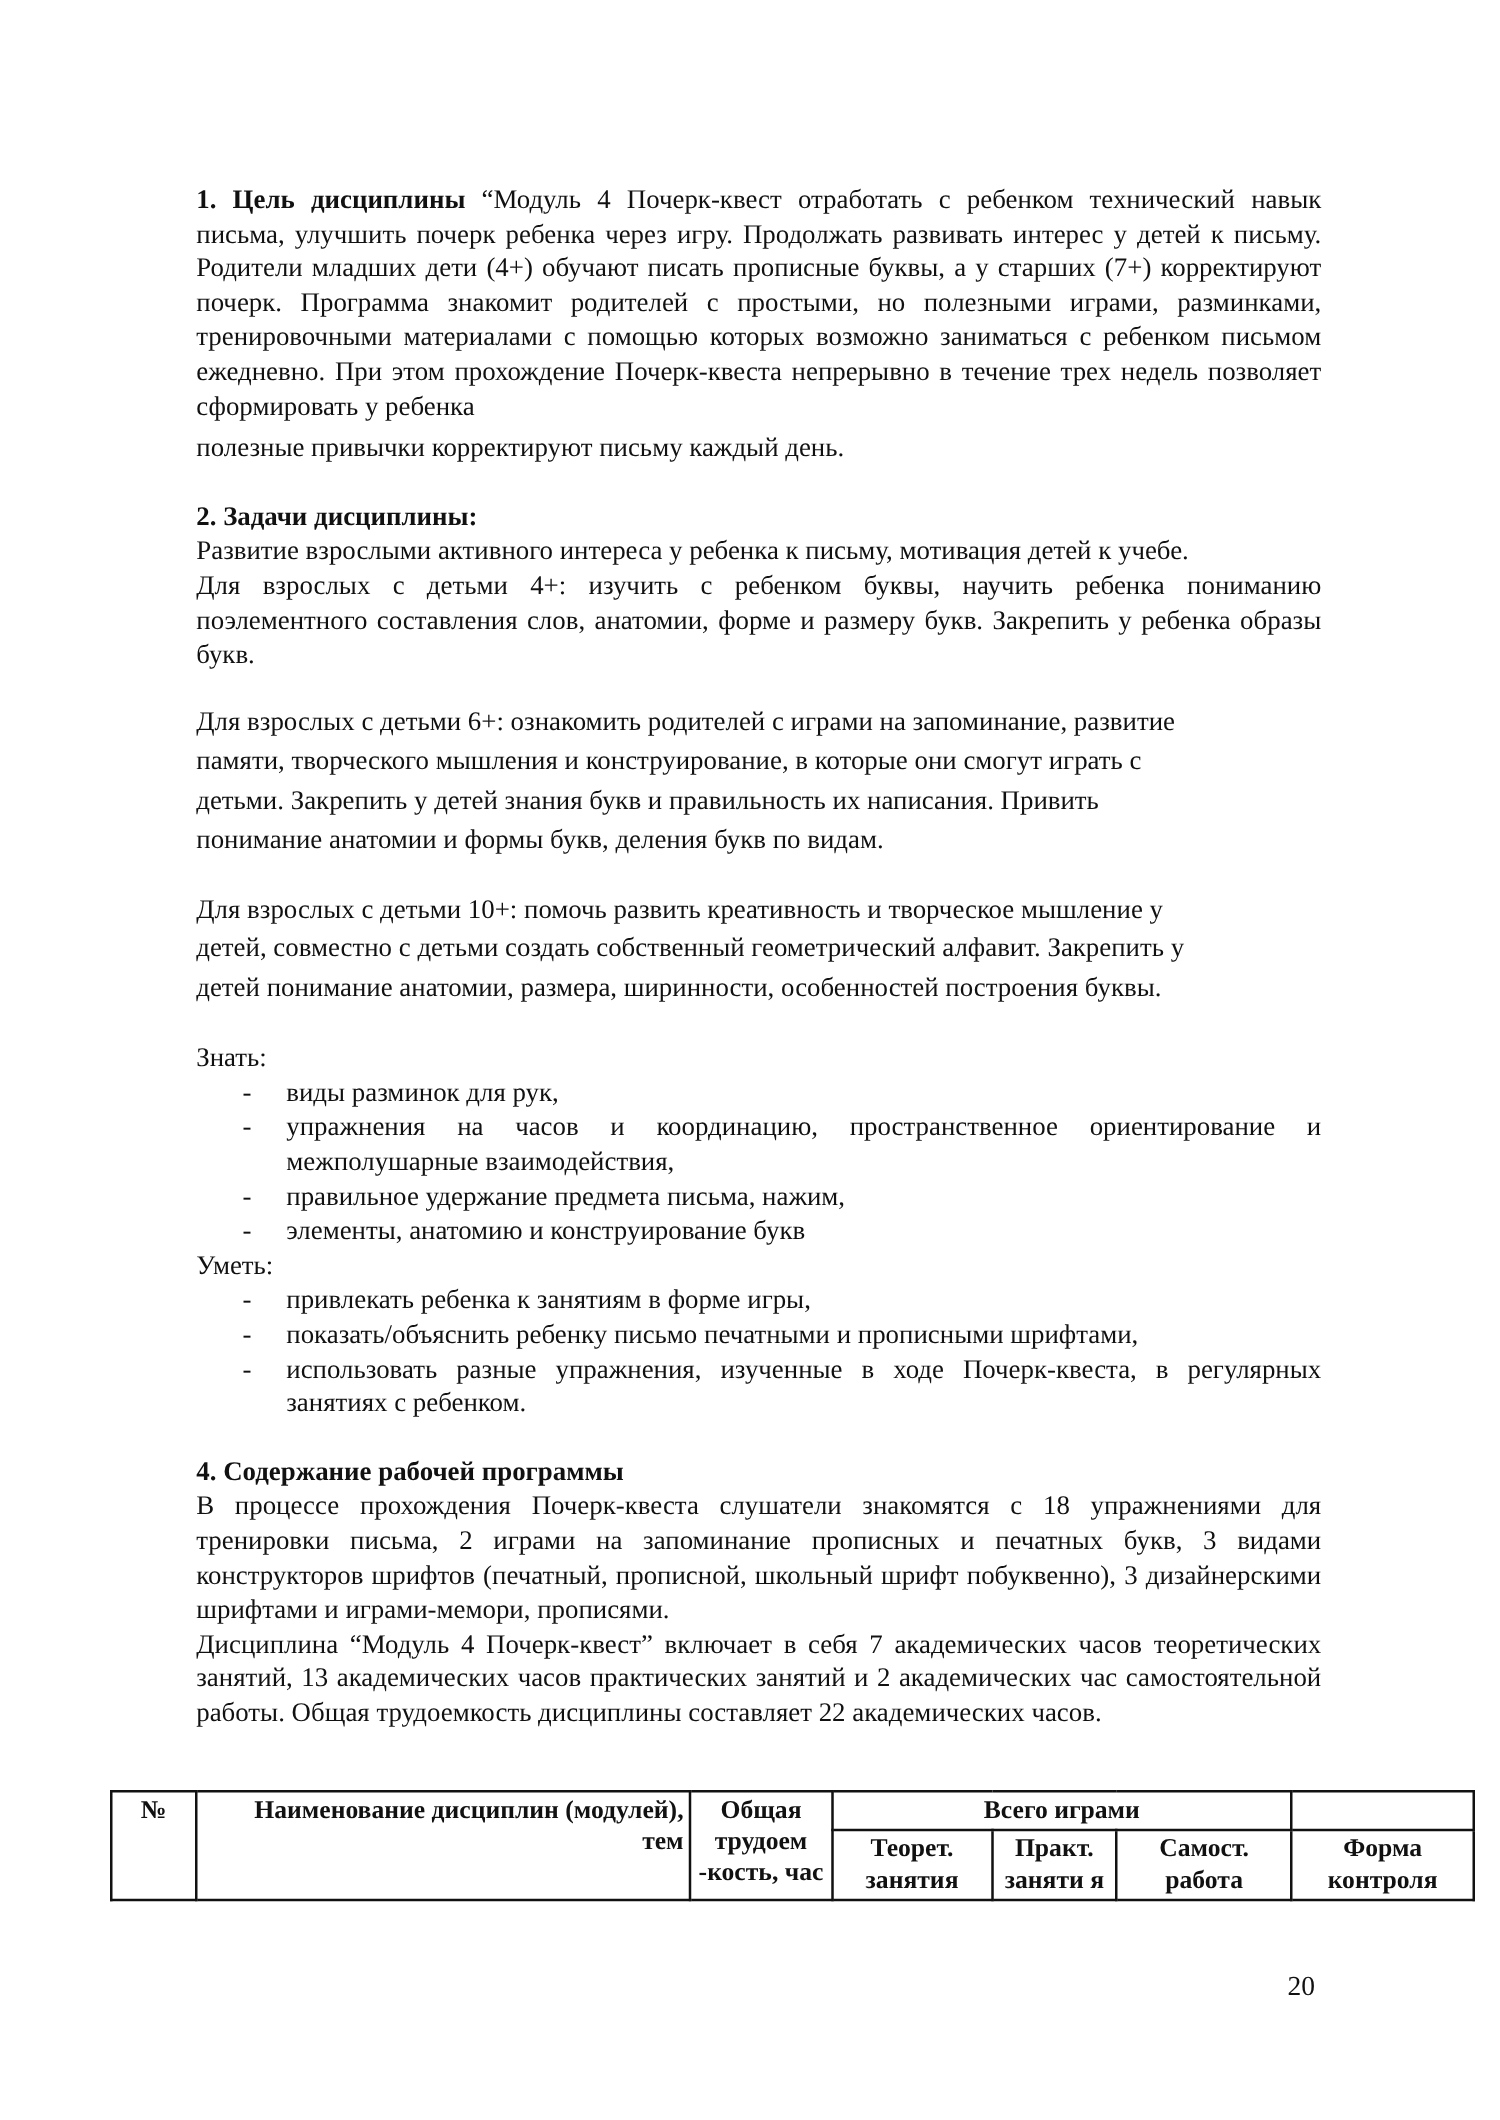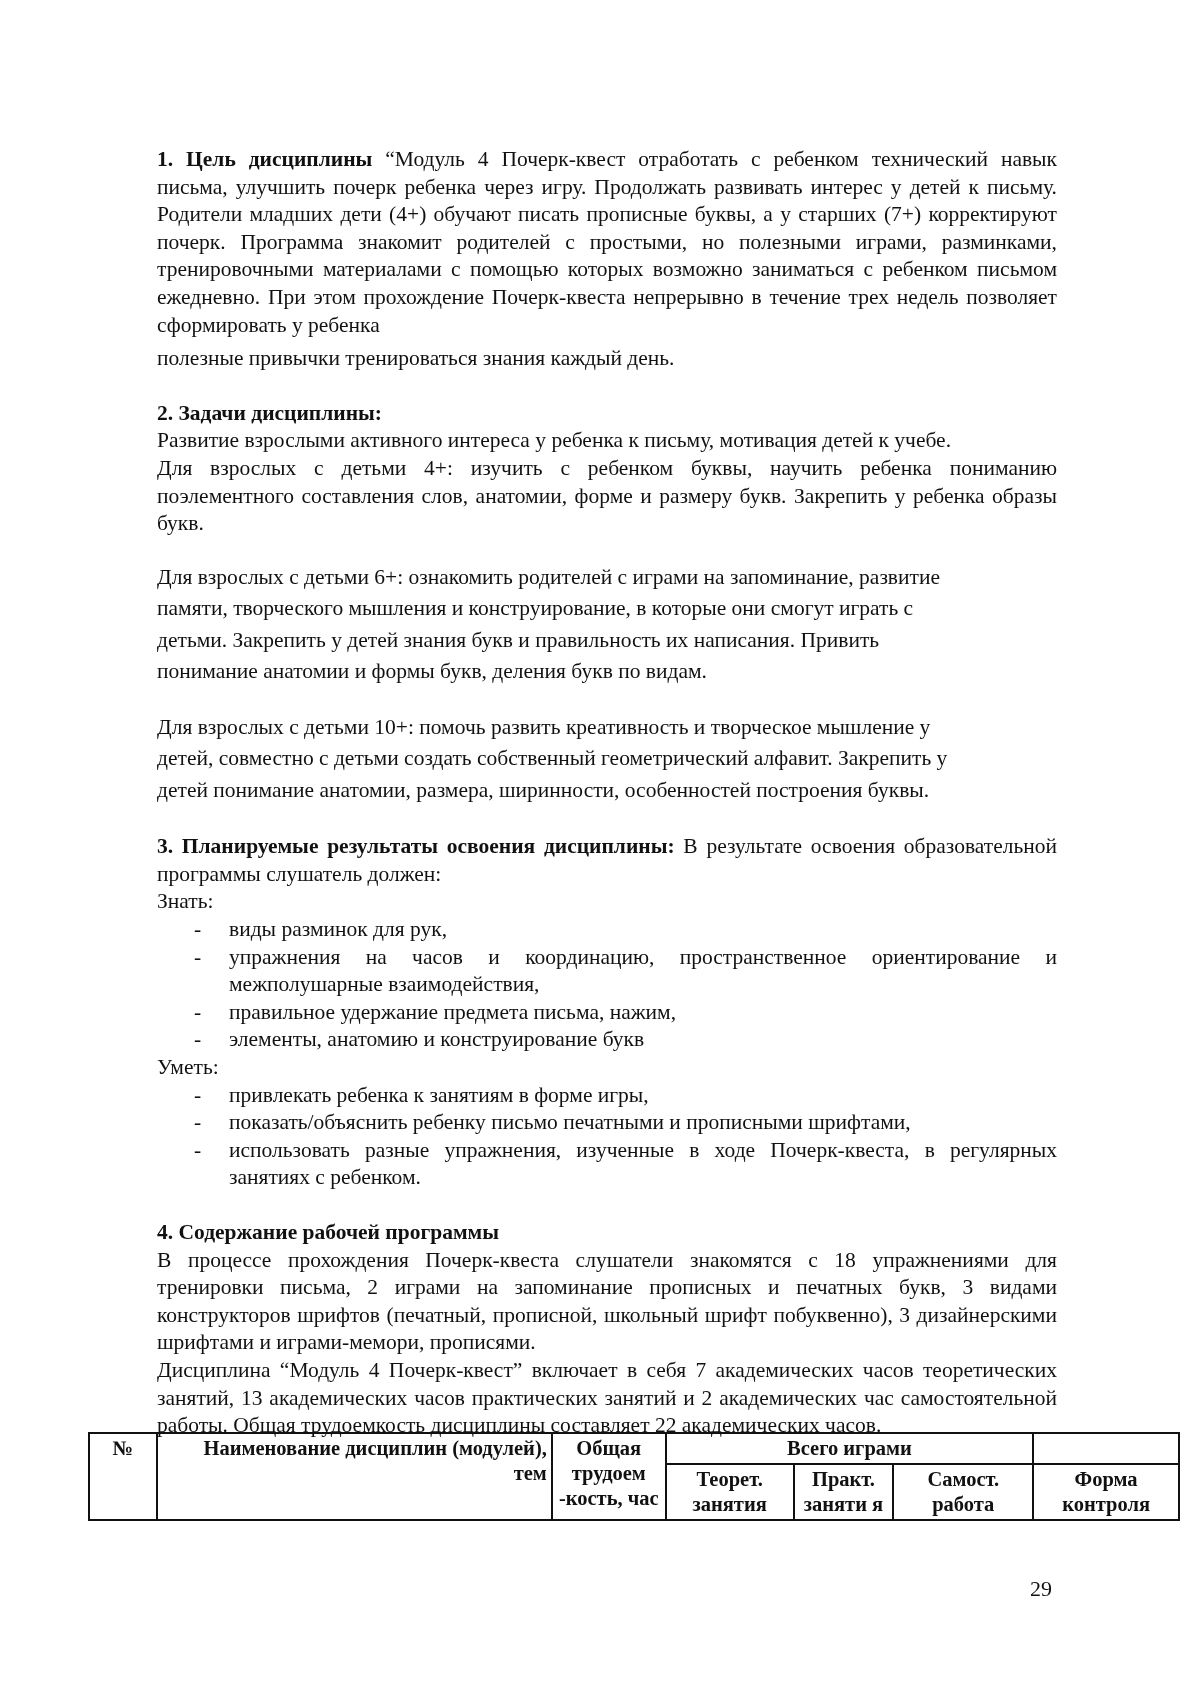--- a/index.html
+++ b/index.html
@@ -23,44 +23,40 @@
 </head>
 <body>
 
 <div class="page">
   <div class="content">
 
     <p class="p">
       <span class="b">1. Цель дисциплины</span>
       <span>“Модуль 4 Почерк-квест отработать с ребенком технический навык письма, улучшить почерк ребенка через игру. Продолжать развивать интерес у детей к письму. Родители младших дети (4+) обучают писать прописные буквы, а у старших (7+) корректируют почерк. Программа знакомит родителей с простыми, но полезными играми, разминками, тренировочными материалами с помощью которых возможно заниматься с ребенком письмом ежедневно.  При этом прохождение Почерк-квеста непрерывно в течение трех недель позволяет сформировать у ребенка</span>
     </p>
-    <p class="p" style="margin-top:6px">полезные привычки тренироваться знания каждый день.</p>
+    <p class="p" style="margin-top:6px">полезные привычки корректируют письму каждый день.</p>
 
     <div class="sec">
       <p class="p b">2. Задачи дисциплины:</p>
       <p class="p">Развитие взрослыми активного интереса у ребенка к письму, мотивация детей к учебе.</p>
       <p class="p">Для взрослых с детьми 4+: изучить с ребенком буквы, научить ребенка пониманию поэлементного составления слов, анатомии, форме и размеру букв. Закрепить у ребенка образы букв.</p>
       <div class="loose">
         <div>Для взрослых с детьми 6+: ознакомить родителей с играми на запоминание, развитие</div>
         <div>памяти, творческого мышления и конструирование, в которые они смогут играть с</div>
         <div>детьми. Закрепить у детей знания букв и правильность их написания. Привить</div>
         <div>понимание анатомии и формы букв, деления букв по видам.</div>
       </div>
       <div class="loose">
         <div>Для взрослых с детьми 10+: помочь развить креативность и творческое мышление у</div>
         <div>детей, совместно с детьми создать собственный геометрический алфавит. Закрепить у</div>
         <div>детей понимание анатомии, размера, ширинности, особенностей построения буквы.</div>
       </div>
     </div>
 
     <div class="sec">
-      <p class="p">
-        <span class="b">3. Планируемые результаты освоения дисциплины:</span>
-        <span>В результате освоения образовательной программы слушатель должен:</span>
-      </p>
       <p class="p">Знать:</p>
       <ul class="dash">
         <li>виды разминок для рук,</li>
         <li>упражнения на часов и координацию, пространственное ориентирование и межполушарные взаимодействия,</li>
         <li>правильное удержание предмета письма, нажим,</li>
         <li>элементы, анатомию и конструирование букв</li>
       </ul>
       <p class="p">Уметь:</p>
       <ul class="dash">
         <li>привлекать ребенка к занятиям в форме игры,</li>
@@ -96,14 +92,14 @@
     </tr>
     <tr>
       <td>Теорет. занятия</td>
       <td>Практ. заняти я</td>
       <td>Самост. работа</td>
       <td>Форма контроля</td>
     </tr>
   </tbody>
     </table>
 
-  <div class="pagenum">29</div>
+  <div class="pagenum">20</div>
 </div>
 
 </body></html>

